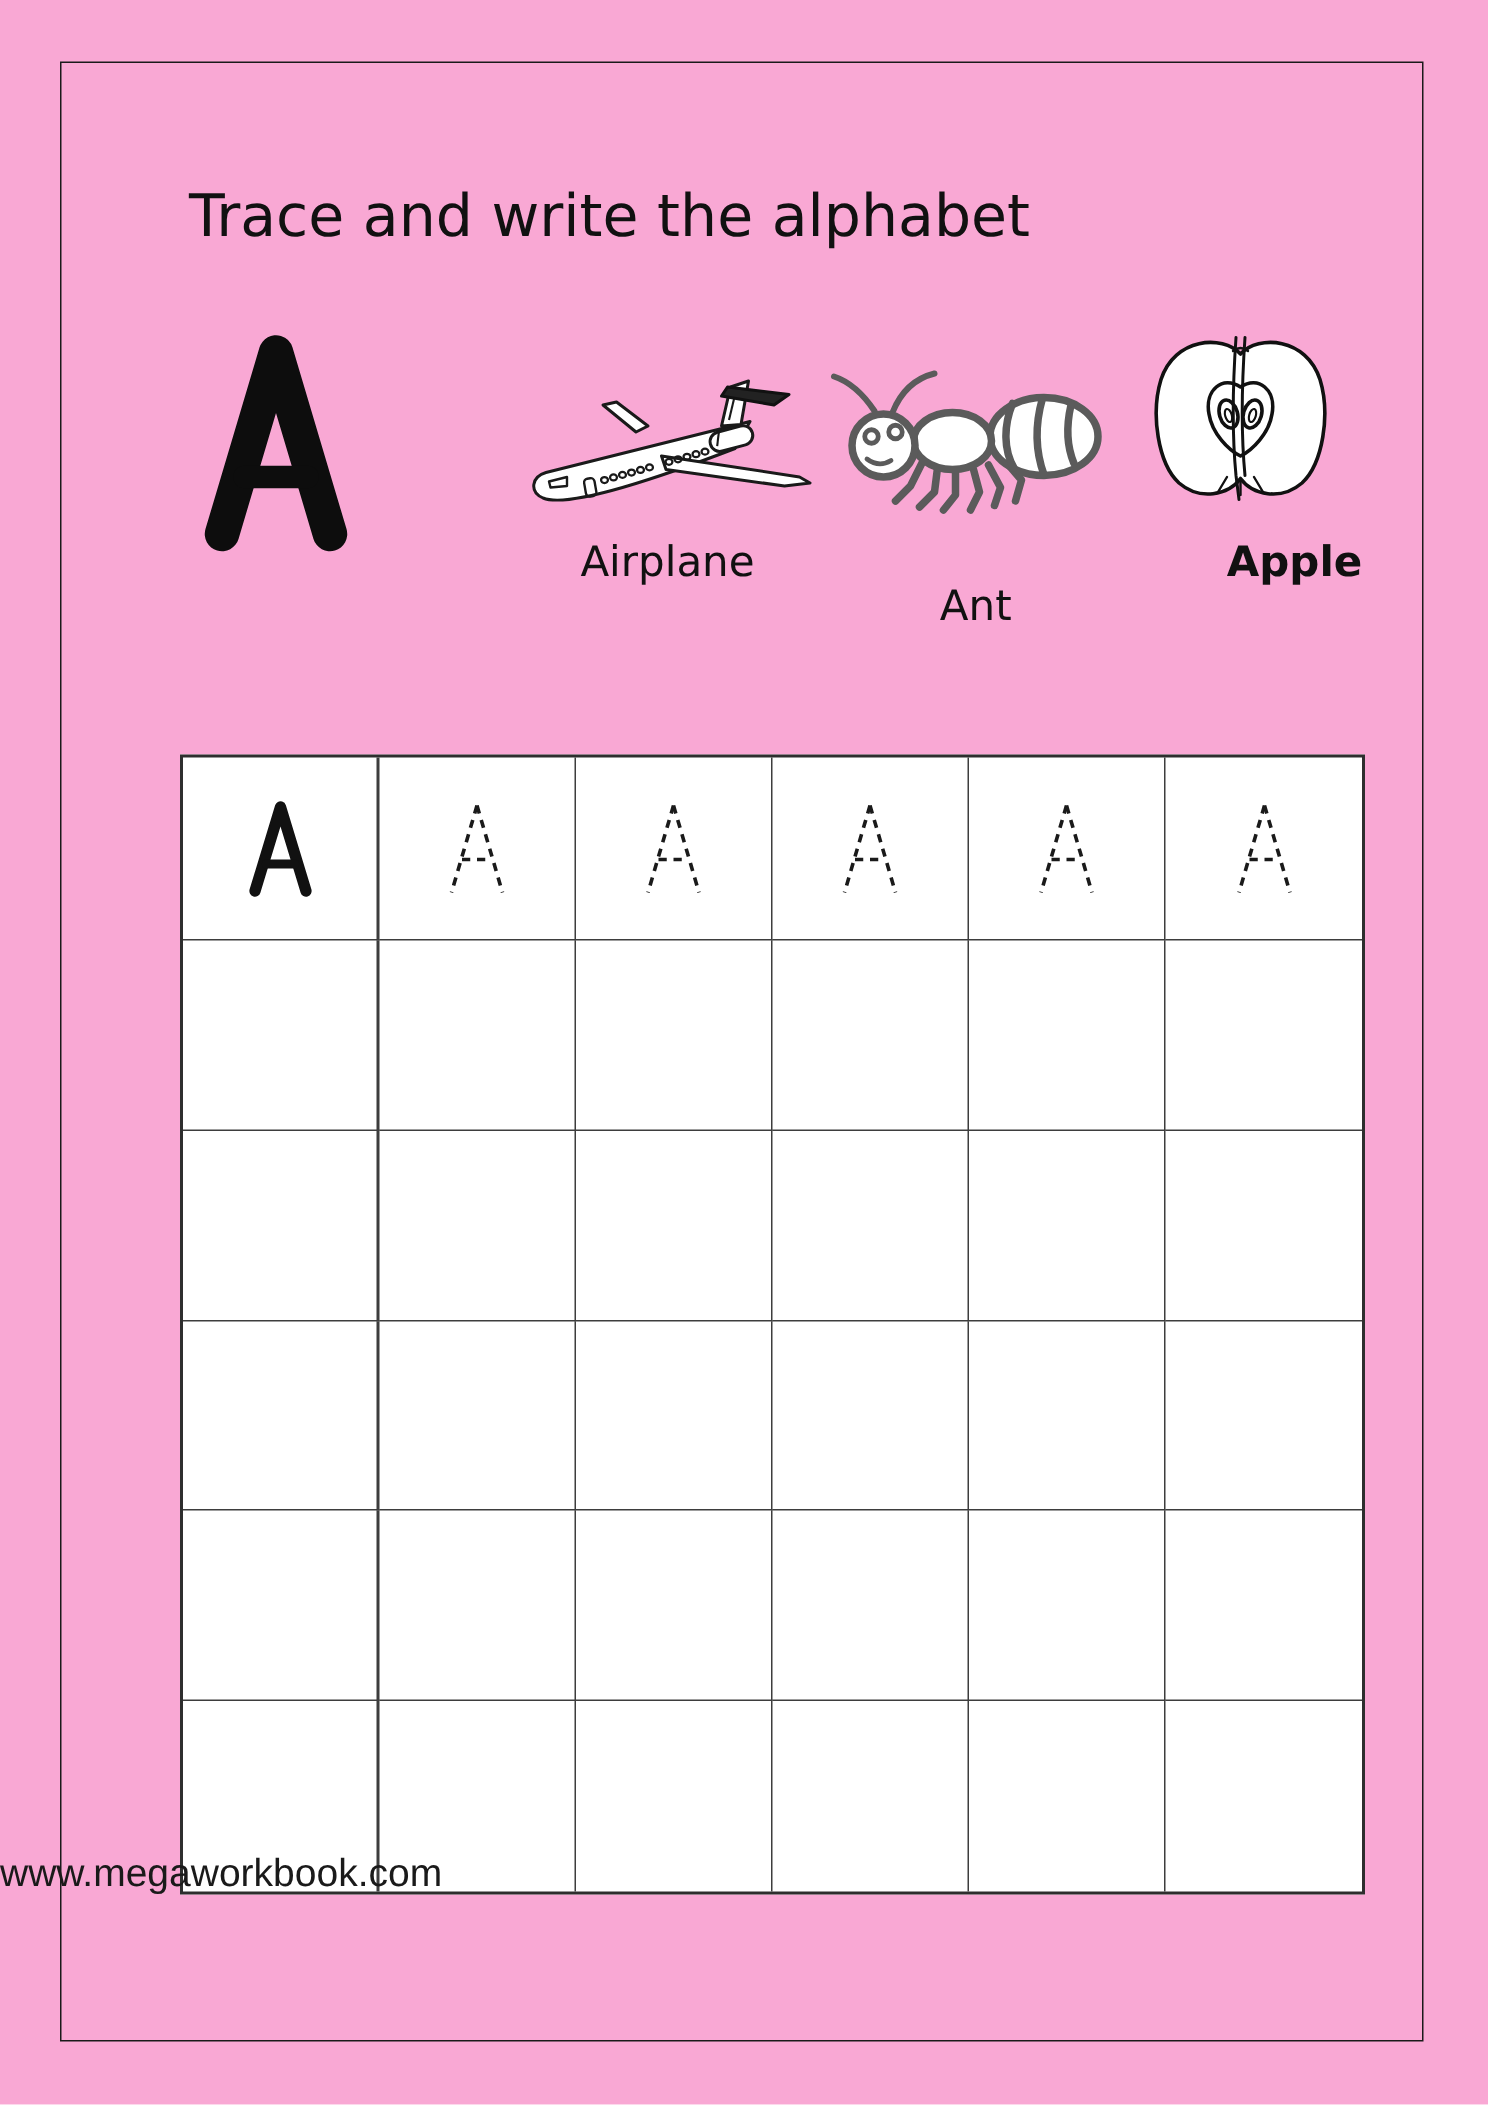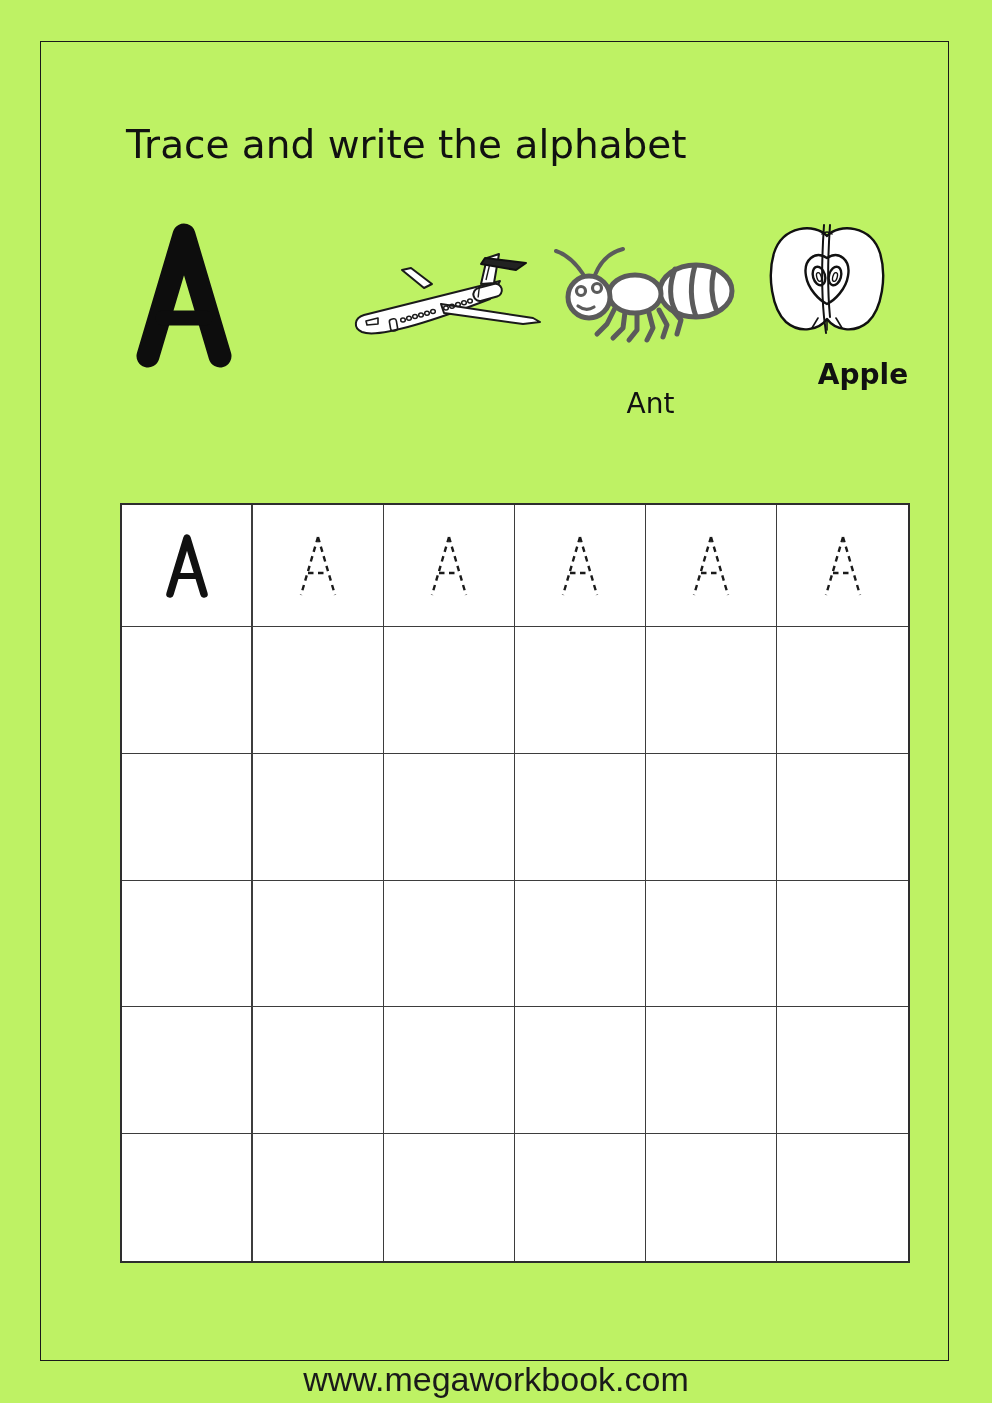--- a/index.html
+++ b/index.html
@@ -8,21 +8,21 @@
     width: 992px;
     height: 1403px;
     background: #ffffff;
     font-family: "DejaVu Sans", sans-serif;
     overflow: hidden;
   }
   .page {
     position: relative;
     width: 992px;
     height: 1403px;
-    background: #bef264;
+    background: #f9a8d4;
   }
   .page-border {
     position: absolute;
     left: 40px;
     top: 41px;
     width: 909px;
     height: 1320px;
     border: 1.5px solid #1a1a1a;
     box-sizing: border-box;
   }
@@ -78,24 +78,24 @@
     justify-content: center;
     box-sizing: border-box;
   }
   .cell:nth-child(6n+1) { border-right-width: 2px; }
   .cell:nth-child(6n)   { border-right: none; }
   .cell:nth-child(n+31) { border-bottom: none; }
 
   .footer-website {
     position: absolute;
     left: 0;
-    top: 1360px;
+    top: 1233px;
     width: 992px;
-    text-align: center;
-    font-size: 34px;
+    text-align: left;
+    font-size: 26px;
     color: #1a1a1a;
     font-family: "Liberation Sans", sans-serif;
   }
   svg { display: block; }
 </style>
 </head>
 <body>
 
 <div class="page">
   <div class="page-border"></div>
@@ -182,20 +182,21 @@
     <ellipse cx="70" cy="54" rx="6" ry="9.5" transform="rotate(16 70 54)"></ellipse>
     <ellipse cx="54" cy="55" rx="2.2" ry="4.5" transform="rotate(-16 54 55)" stroke-width="1.4"></ellipse>
     <ellipse cx="70" cy="55" rx="2.2" ry="4.5" transform="rotate(16 70 55)" stroke-width="1.4"></ellipse>
 
     <path d="M53 96 L47 106" stroke-width="1.6"></path>
     <path d="M62 98 L62 108" stroke-width="1.6"></path>
     <path d="M71 96 L77 106" stroke-width="1.6"></path>
     <path d="M57 12 Q62 8 67 12" stroke-width="1.6"></path>
   </svg>
 
+  <div class="example-label label-airplane">Airplane</div>
   <div class="example-label label-ant">Ant</div>
   <div class="example-label label-apple">Apple</div>
 
   <div class="tracing-grid">
       <div class="cell" aria-label="A">
   <svg width="48" height="66" viewBox="0 0 48 66" fill="none" stroke="#111111" stroke-linecap="round" stroke-linejoin="round">
     <path d="M7 61 L24 5 L41 61" stroke-width="7.5"></path>
     <path d="M14.5 43 L33.5 43" stroke-width="6"></path>
   </svg>
 </div>

